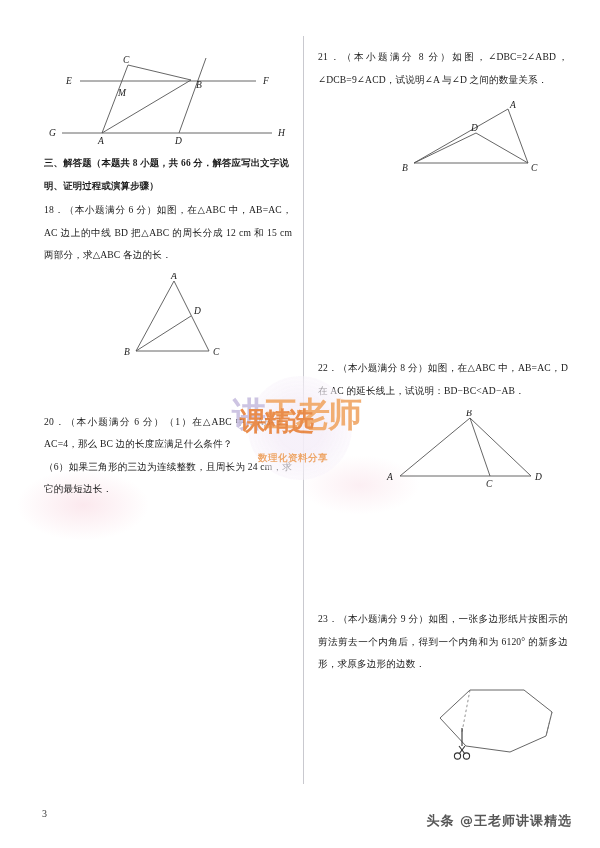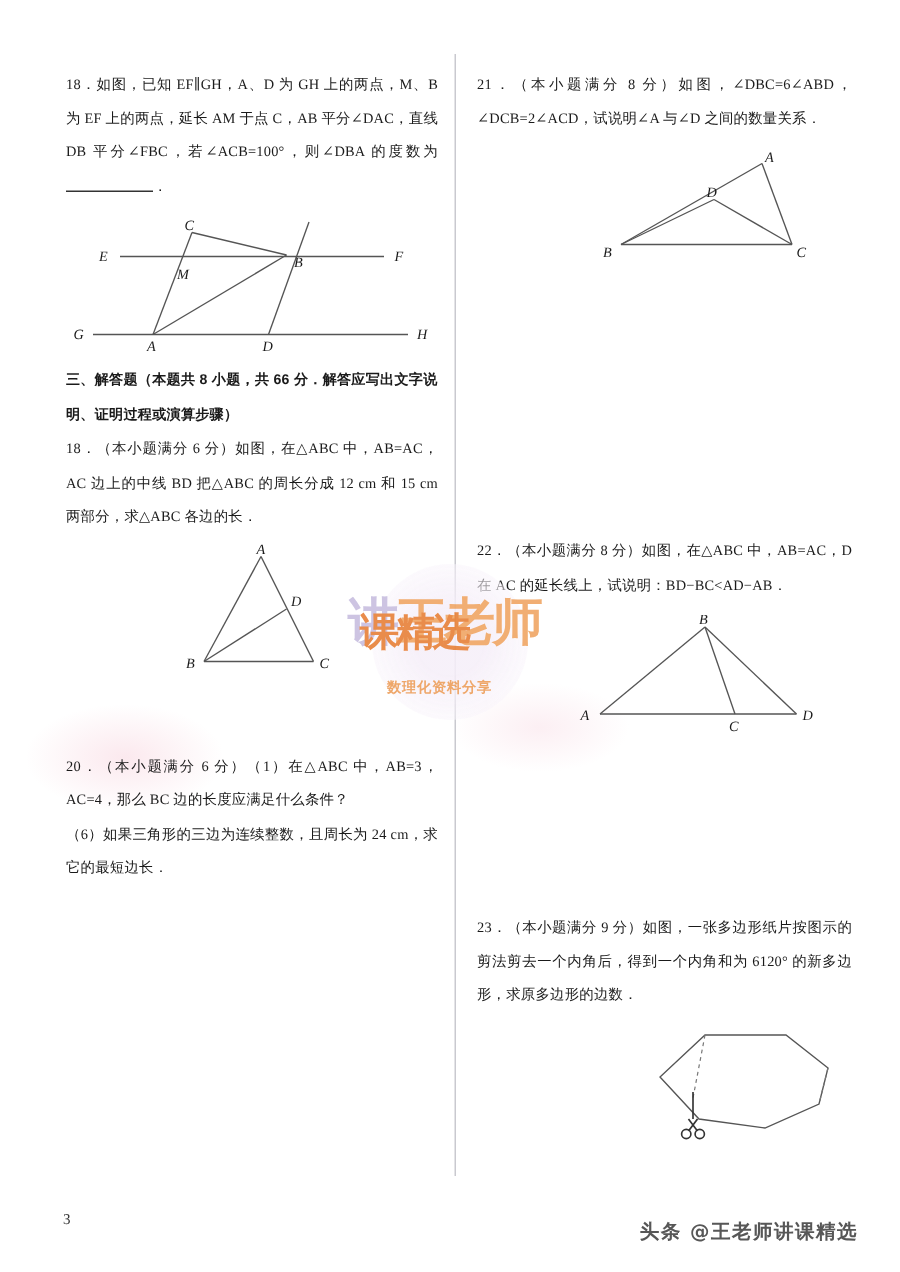--- a/index.html
+++ b/index.html
@@ -46,21 +46,21 @@
   .col-right { left: 318px; top: 46px;  width: 250px; }
 
   .q {
     font-size: 9.6px;
     line-height: 22.5px;
     text-align: justify;
     letter-spacing: 0.15px;
   }
 
   .section-head {
-    font-family: Liberation Sans, sans-serif;
+    font-family: Liberation Serif, serif;
     font-weight: bold;
     font-size: 9.4px;
     line-height: 22.5px;
     letter-spacing: 0.2px;
   }
   .blank-line {
     display: inline-block;
     width: 58px;
     border-bottom: 1px solid #333;
     height: 10px;
@@ -138,23 +138,20 @@
 
 <div class="page">
 
   <div class="tint-pink"></div>
   <div class="tint-pink2"></div>
 
   <div class="divider"></div>
 
   <div class="col col-left">
 
-    <div class="q">
-      <span>18．</span><span>如图，已知 EF∥GH，A、D 为 GH 上的两点，M、B 为 EF 上的两点，延长 AM 于点 C，AB 平分∠DAC，直线 DB 平分∠FBC，若∠ACB=100°，则∠DBA 的度数为</span><span class="blank-line"></span><span>．</span>
-    </div>
 
     <div class="fig" style="margin-top:8px;">
       <svg width="248" height="92" viewBox="0 0 248 92">
         <g stroke="#555" stroke-width="0.9" fill="none">
 
           <line x1="36" y1="27" x2="212" y2="27"></line>
 
           <line x1="18" y1="79" x2="228" y2="79"></line>
 
           <line x1="58" y1="79" x2="84" y2="11"></line>
@@ -209,21 +206,21 @@
     </div>
     <div class="q">
       <span>（6）如果三角形的三边为连续整数，且周长为 24 cm，求它的最短边长．</span>
     </div>
 
   </div>
 
   <div class="col col-right">
 
     <div class="q">
-      <span>21．</span><span>（本小题满分 8 分）</span><span>如图，∠DBC=6∠ABD，∠DCB=2∠ACD，试说明∠A 与∠D 之间的数量关系．</span>
+      <span>21．</span><span>（本小题满分 8 分）</span><span>如图，∠DBC=2∠ABD，∠DCB=9∠ACD，试说明∠A 与∠D 之间的数量关系．</span>
     </div>
 
     <div class="fig" style="margin-top:10px; margin-left:82px;">
       <svg width="150" height="76" viewBox="0 0 150 76">
         <g stroke="#555" stroke-width="0.9" fill="none">
 
           <line x1="108" y1="8" x2="14" y2="62"></line>
           <line x1="108" y1="8" x2="128" y2="62"></line>
           <line x1="14" y1="62" x2="128" y2="62"></line>
 

